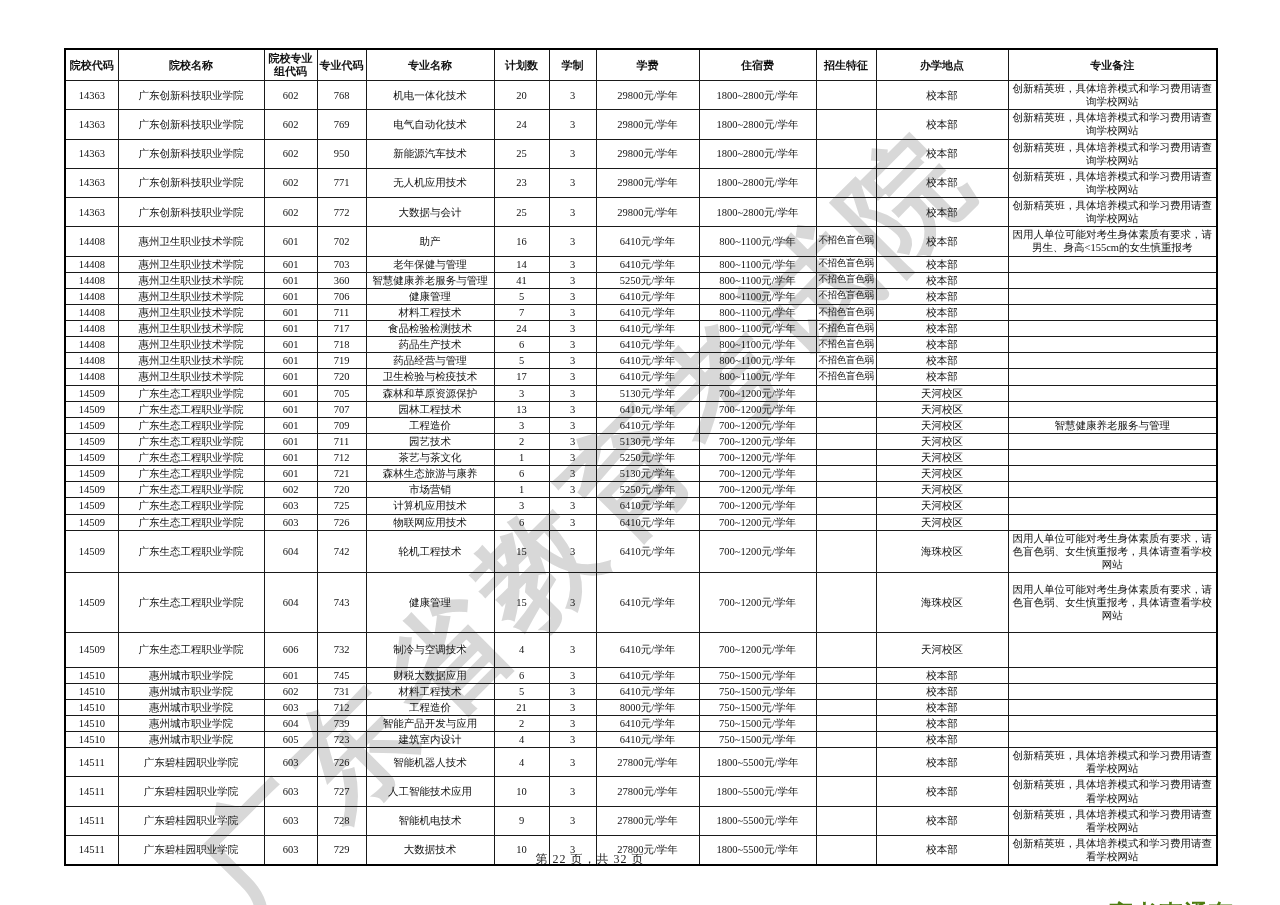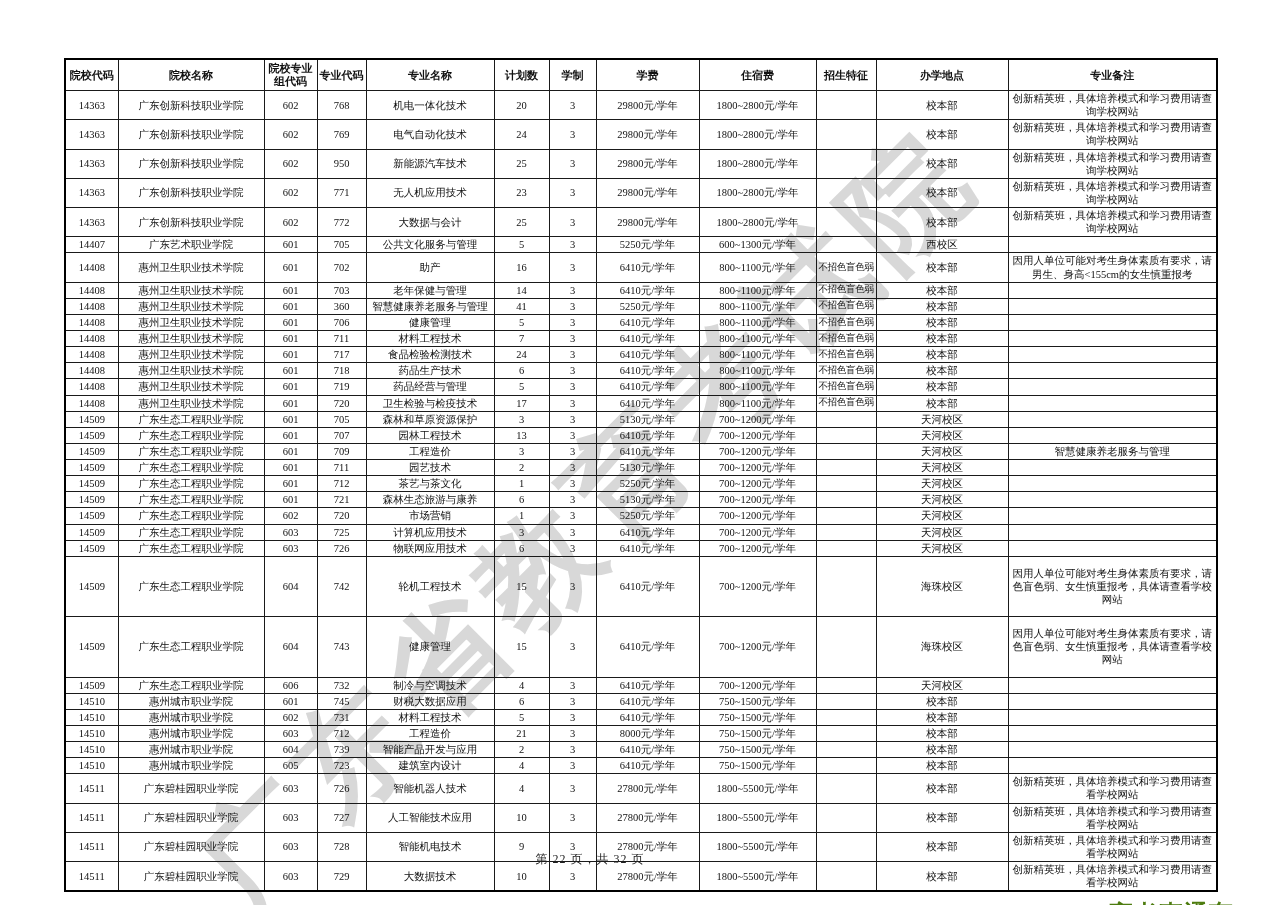--- a/index.html
+++ b/index.html
@@ -9,21 +9,21 @@
   }
   .page{position:absolute;inset:0;}
   .watermark{
     position:absolute;left:588px;top:520px;z-index:1;
     transform:translate(-50%,-50%) rotate(-45deg);
     font-size:118px;letter-spacing:12px;white-space:nowrap;
     color:#a9a9a9;opacity:0.45;font-weight:bold;
     pointer-events:none;
   }
   table.enroll{
-    position:absolute;left:64px;top:58px;width:1152px;z-index:2;
+    position:absolute;left:64px;top:48px;width:1152px;z-index:2;
     border-collapse:collapse;table-layout:fixed;background:transparent;
     border:2px solid #000;
   }
   .enroll th,.enroll td{
     border:1px solid #1a1a1a;
     text-align:center;vertical-align:middle;
     font-size:10.5px;line-height:1.25;
     padding:1px 2px;
     word-break:break-all;
     background:transparent;
@@ -148,34 +148,20 @@
           <td>大数据与会计</td>
           <td>25</td>
           <td>3</td>
           <td>29800元/学年</td>
           <td>1800~2800元/学年</td>
           <td></td>
           <td>校本部</td>
           <td>创新精英班，具体培养模式和学习费用请查询学校网站</td>
         </tr>
         <tr>
-          <td>14407</td>
-          <td>广东艺术职业学院</td>
-          <td>601</td>
-          <td>705</td>
-          <td>公共文化服务与管理</td>
-          <td>5</td>
-          <td>3</td>
-          <td>5250元/学年</td>
-          <td>600~1300元/学年</td>
-          <td></td>
-          <td>西校区</td>
-          <td></td>
-        </tr>
-        <tr>
           <td>14408</td>
           <td>惠州卫生职业技术学院</td>
           <td>601</td>
           <td>702</td>
           <td>助产</td>
           <td>16</td>
           <td>3</td>
           <td>6410元/学年</td>
           <td>800~1100元/学年</td>
           <td>不招色盲色弱</td>

